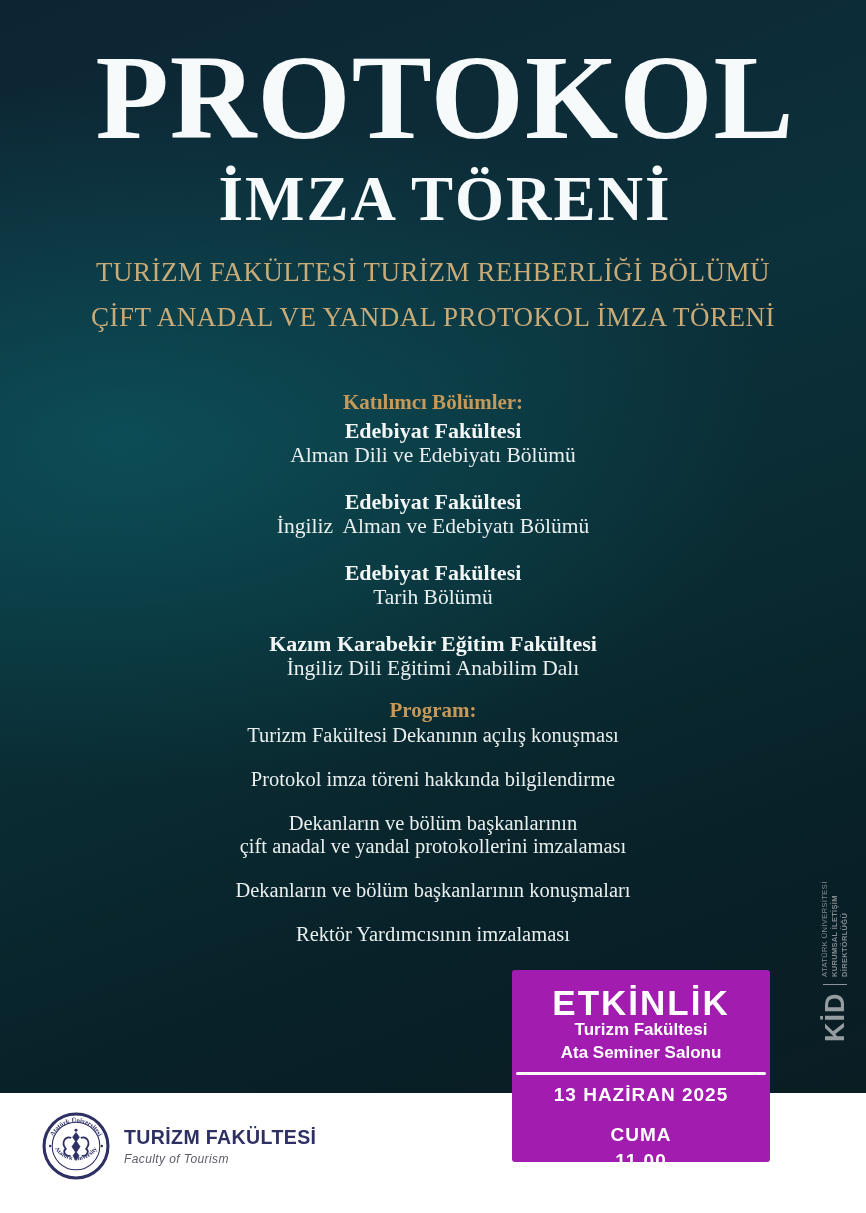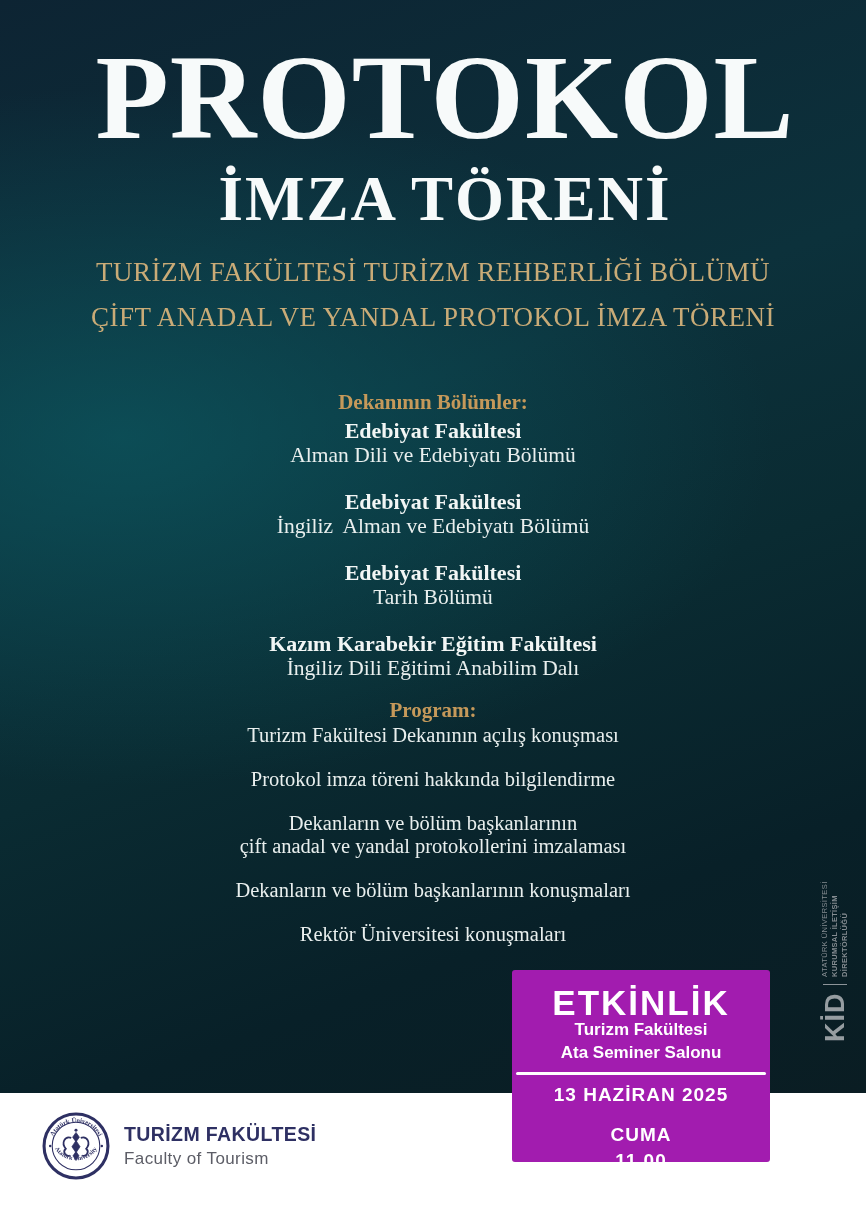--- a/index.html
+++ b/index.html
@@ -171,23 +171,24 @@
   .seal { width: 68px; height: 68px; }
   .faculty-name-tr {
     color: #2e3063;
     font-size: 19.5px;
     font-weight: bold;
     letter-spacing: 0.4px;
     line-height: 1.15;
   }
   .faculty-name-en {
     color: #5c5d66;
-    font-size: 17px;
+    font-size: 12px;
     letter-spacing: 0.4px;
     margin-top: 3px;
+    font-style: italic;
   }
 </style>
 </head>
 <body>
 
 <div class="page">
 
   <div class="bg-dark"></div>
   <div class="footer-white"></div>
 
@@ -195,21 +196,21 @@
     <div class="title-main">PROTOKOL</div>
     <div class="title-sub">İMZA TÖRENİ</div>
   </div>
 
   <div class="subtitle">
     <div>TURİZM FAKÜLTESİ TURİZM REHBERLİĞİ BÖLÜMÜ</div>
     <div>ÇİFT ANADAL VE YANDAL PROTOKOL İMZA TÖRENİ</div>
   </div>
 
   <div class="participants">
-    <div class="section-heading">Dekanının Bölümler:</div>
+    <div class="section-heading">Katılımcı Bölümler:</div>
     <div class="group">
       <div class="faculty">Edebiyat Fakültesi</div>
       <div class="dept">Alman Dili ve Edebiyatı Bölümü</div>
     </div>
     <div class="group">
       <div class="faculty">Edebiyat Fakültesi</div>
       <div class="dept">İngiliz  Alman ve Edebiyatı Bölümü</div>
     </div>
     <div class="group">
       <div class="faculty">Edebiyat Fakültesi</div>
@@ -221,21 +222,21 @@
     </div>
   </div>
 
   <div class="program">
     <div class="section-heading">Program:</div>
     <div class="program-item">Turizm Fakültesi Dekanının açılış konuşması</div>
     <div class="program-item">Protokol imza töreni hakkında bilgilendirme</div>
     <div class="program-item">Dekanların ve bölüm başkanlarının
 çift anadal ve yandal protokollerini imzalaması</div>
     <div class="program-item">Dekanların ve bölüm başkanlarının konuşmaları</div>
-    <div class="program-item">Rektör Üniversitesi konuşmaları</div>
+    <div class="program-item">Rektör Yardımcısının imzalaması</div>
   </div>
 
   <div class="event-box">
     <div class="event-heading">ETKİNLİK</div>
     <div class="event-venue1">Turizm Fakültesi</div>
     <div class="event-venue2">Ata Seminer Salonu</div>
     <div class="event-divider"></div>
     <div class="event-date">13 HAZİRAN 2025</div>
     <div class="event-day">CUMA</div>
     <div class="event-time">11.00</div>

